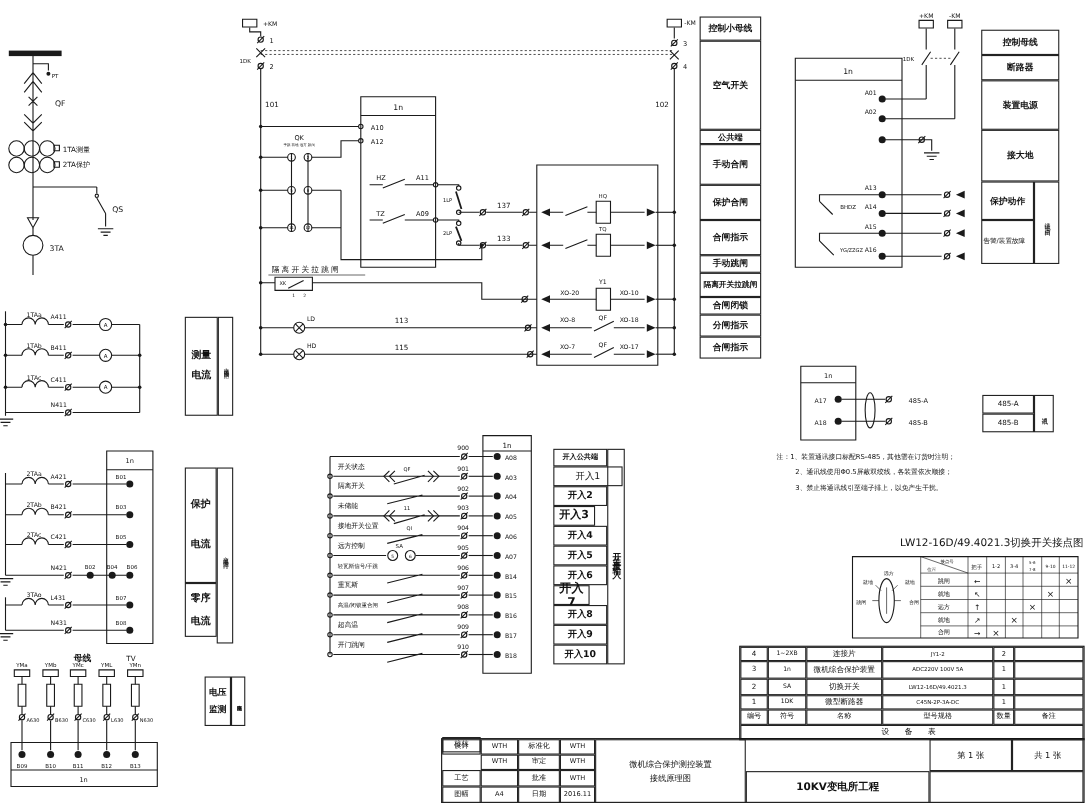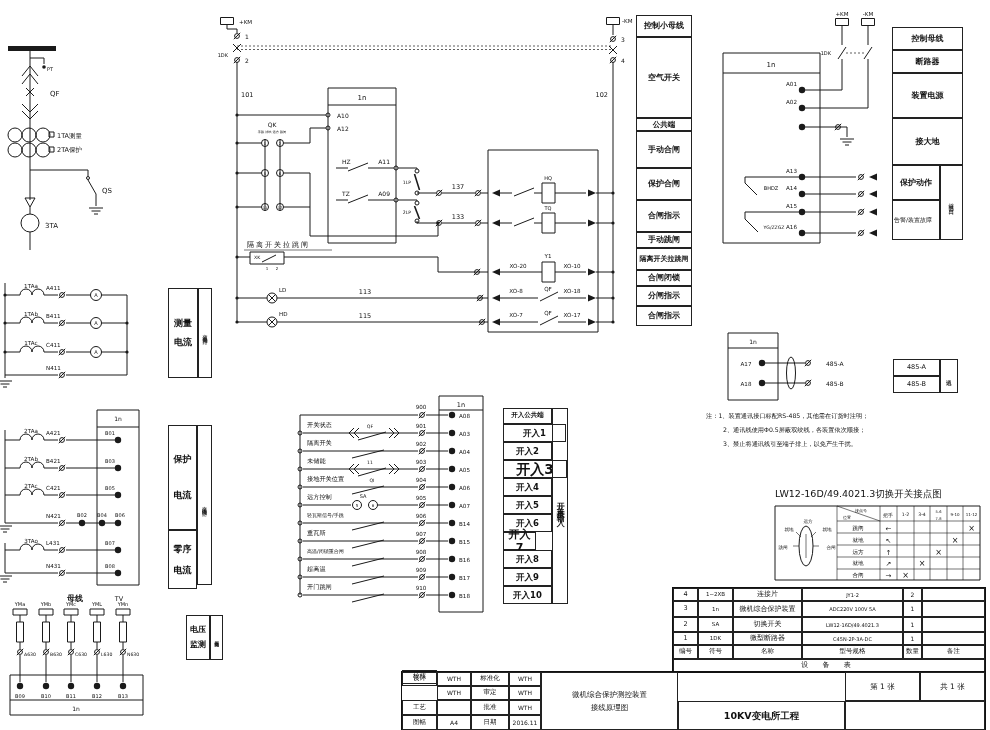--- a/index.html
+++ b/index.html
@@ -551,33 +551,33 @@
 <div class="cell vt" style="left:940px;top:165px;width:23px;height:75px;font-size:5.5px">继电器出口</div>
 
 <div class="cell" style="left:893px;top:359px;width:47px;height:17px;font-size:6.5px">485-A</div>
 <div class="cell" style="left:893px;top:376px;width:47px;height:17px;font-size:6.5px">485-B</div>
 <div class="cell vt" style="left:940px;top:359px;width:18px;height:34px;font-size:5.5px;letter-spacing:1px">通讯</div>
 
 <div class="t" style="left:706px;top:413px;font-size:6.2px"><span>注：</span><span>1、装置通讯接口标配RS-485，其他需在订货时注明；</span></div>
 <div class="t" style="left:723px;top:427px;font-size:6.2px">2、通讯线使用Φ0.5屏蔽双绞线，各装置依次顺接；</div>
 <div class="t" style="left:723px;top:441px;font-size:6.2px">3、禁止将通讯线引至端子排上，以免产生干扰。</div>
 
-<div class="t" style="left:775px;top:489px;width:210px;text-align:left;font-size:9.5px">LW12-16D/49.4021.3切换开关接点图</div>
+<div class="t" style="left:775px;top:489px;width:210px;text-align:right;font-size:9.5px">LW12-16D/49.4021.3切换开关接点图</div>
 
 <div class="cell" style="left:168px;top:288px;width:30px;height:90px;font-size:9px;font-weight:600;gap:8px">
   <span>测量</span>
       <span>电流</span>
 </div>
 <div class="cell vt" style="left:198px;top:288px;width:14px;height:90px;font-size:5px;letter-spacing:1px">交流电流回路</div>
 
 <div class="cell" style="left:168px;top:425px;width:29px;height:105px;font-size:9px;font-weight:600;gap:25px">
   <span>保护</span>
       <span>电流</span>
 </div>
-<div class="cell" style="left:168px;top:530px;width:29px;height:59px;font-size:9px;font-weight:600;gap:10px">
+<div class="cell" style="left:168px;top:530px;width:29px;height:49px;font-size:9px;font-weight:600;gap:10px">
   <span>零序</span>
       <span>电流</span>
 </div>
 <div class="cell vt" style="left:197px;top:425px;width:15px;height:160px;font-size:5px;letter-spacing:1px">交流电流回路</div>
 
 <div class="cell" style="left:186px;top:615px;width:24px;height:45px;font-size:8px;font-weight:600;gap:5px">
   <span>电压</span>
       <span>监测</span>
 </div>
 <div class="cell vt" style="left:210px;top:615px;width:13px;height:45px;font-size:4.5px;letter-spacing:0">交流电压回路</div>
@@ -587,23 +587,23 @@
 <div class="t" style="left:307px;top:458px;font-size:6.2px">未储能</div>
 <div class="t" style="left:307px;top:476px;font-size:6.2px">接地开关位置</div>
 <div class="t" style="left:307px;top:494px;font-size:6.2px">远方控制</div>
 <div class="t" style="left:307px;top:513px;font-size:5px">轻瓦斯信号/手跳</div>
 <div class="t" style="left:307px;top:530px;font-size:6.2px">重瓦斯</div>
 <div class="t" style="left:307px;top:549px;font-size:5px">高温/闭锁重合闸</div>
 <div class="t" style="left:307px;top:566px;font-size:6.2px">超高温</div>
 <div class="t" style="left:307px;top:584px;font-size:6.2px">开门跳闸</div>
 
 <div class="cell" style="left:503px;top:408px;width:49px;height:16px;font-size:6.5px;font-weight:600">开入公共端</div>
-<div class="cell" style="left:503px;top:424px;width:63px;height:18px;font-size:8.5px;font-weight:700">开入1</div>
+<div class="cell" style="left:503px;top:424px;width:63px;height:18px;font-size:8.5px;font-weight:400">开入1</div>
 <div class="cell" style="left:503px;top:442px;width:49px;height:18px;font-size:8.5px;font-weight:600">开入2</div>
-<div class="cell" style="left:503px;top:460px;width:64px;height:18px;font-size:14px;font-weight:600">开入3</div>
+<div class="cell" style="left:503px;top:460px;width:38px;height:18px;font-size:10px;font-weight:600">开入3</div>
 <div class="cell" style="left:503px;top:478px;width:49px;height:18px;font-size:8.5px;font-weight:600">开入4</div>
 <div class="cell" style="left:503px;top:496px;width:49px;height:18px;font-size:8.5px;font-weight:600">开入5</div>
 <div class="cell" style="left:503px;top:514px;width:49px;height:18px;font-size:8.5px;font-weight:600">开入6</div>
 <div class="cell" style="left:503px;top:532px;width:33px;height:18px;font-size:11px;font-weight:600">开入7</div>
 <div class="cell" style="left:503px;top:550px;width:49px;height:18px;font-size:8.5px;font-weight:600">开入8</div>
 <div class="cell" style="left:503px;top:568px;width:49px;height:18px;font-size:8.5px;font-weight:600">开入9</div>
 <div class="cell" style="left:503px;top:586px;width:49px;height:18px;font-size:8.5px;font-weight:600">开入10</div>
 <div class="cell vt" style="left:552px;top:408px;width:16px;height:196px;font-size:8px;letter-spacing:4px;font-weight:600">开关量输入</div>
 
 <div class="frame" style="left:672px;top:587px;width:314px;height:86px"></div>

